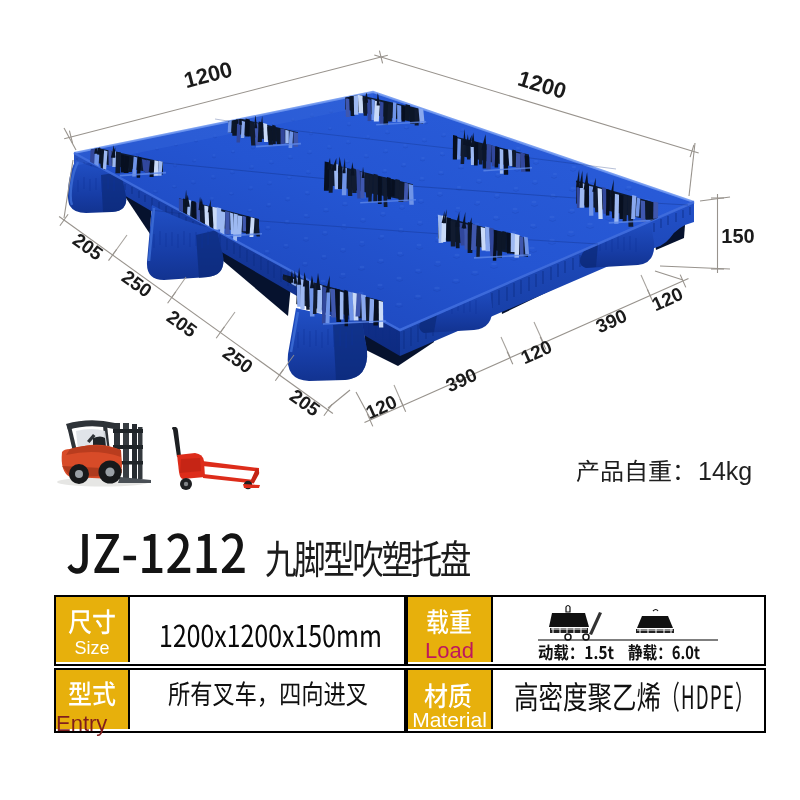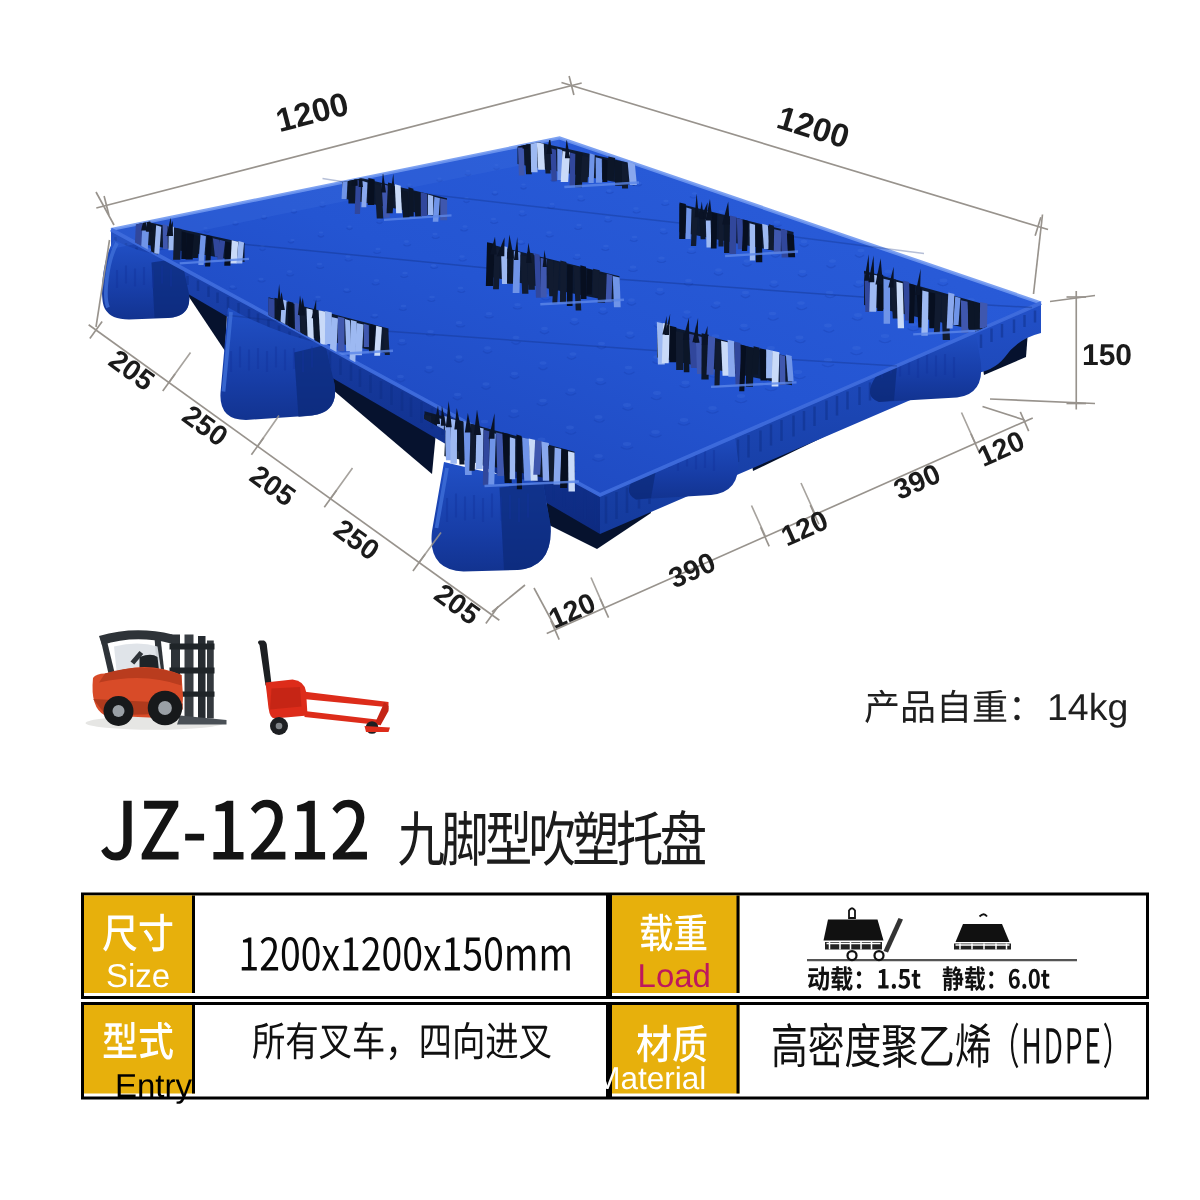--- a/index.html
+++ b/index.html
@@ -556,24 +556,24 @@
     <path transform="translate(265,54) scale(0.7876,1)" d="M3.2 -23.4V-20.3H13.8C13 -11.2 10.4 -3.6 1.4 0.8C2.1 1.4 3.1 2.5 3.6 3.2C13.3 -1.7 16.1 -10.3 17 -20.3H26.1V-2C26.1 1.6 27.1 2.6 30.2 2.6C30.9 2.6 34.3 2.6 35 2.6C38 2.6 38.8 0.8 39.1 -4.8C38.2 -5 37 -5.6 36.2 -6.2C36.1 -1.3 35.9 -0.3 34.8 -0.3C34 -0.3 31.2 -0.3 30.7 -0.3C29.4 -0.3 29.2 -0.6 29.2 -2V-23.4H17.2C17.3 -26.5 17.4 -29.8 17.4 -33.2H14.1C14.1 -29.8 14.1 -26.5 14 -23.4Z M40.4 -32.1V-17.7C40.4 -11.8 40.3 -3.8 38.2 2C38.8 2.2 39.9 2.8 40.4 3.2C41.8 -0.7 42.4 -5.7 42.7 -10.4H47.4V-0.4C47.4 0.1 47.3 0.2 46.9 0.2C46.4 0.3 45.2 0.3 43.7 0.2C44.1 1 44.4 2.2 44.5 2.9C46.6 2.9 48 2.8 48.8 2.4C49.7 1.9 49.9 1 49.9 -0.3V-32.1ZM42.9 -29.4H47.4V-22.8H42.9ZM42.9 -20H47.4V-13.2H42.8L42.9 -17.7ZM64.8 -31.3V3.2H67.4V-28.4H71.6V-6.9C71.6 -6.4 71.5 -6.3 71.2 -6.3C70.8 -6.3 69.6 -6.3 68.1 -6.3C68.5 -5.6 68.9 -4.3 69 -3.5C70.9 -3.5 72.2 -3.6 73.2 -4.1C74 -4.6 74.3 -5.4 74.3 -6.8V-31.3ZM52 -1 52 -1.1C52.7 -1.5 53.9 -1.8 61 -3.1C61.2 -2.2 61.3 -1.4 61.4 -0.6L63.6 -1.4C63.2 -4.1 62 -8.5 60.6 -11.9L58.6 -11.3C59.3 -9.5 59.9 -7.4 60.4 -5.4L54.6 -4.4C55.9 -7.5 57.1 -11.4 58 -15H63.4V-17.9H58.6V-24.1H62.8V-27H58.6V-33.4H56.1V-27H51.8V-24.1H56.1V-17.9H51.1V-15H55.2C54.5 -11 53.1 -7 52.7 -5.9C52.2 -4.6 51.7 -3.7 51.1 -3.6C51.4 -2.9 51.9 -1.6 52 -1Z M99.4 -31.3V-17.9H102.2V-31.3ZM106.9 -33.4V-15.5C106.9 -15 106.7 -14.8 106.1 -14.8C105.5 -14.7 103.5 -14.7 101.2 -14.8C101.6 -14 102 -12.8 102.2 -12C105 -12 107 -12.1 108.2 -12.6C109.4 -13 109.7 -13.8 109.7 -15.4V-33.4ZM89.5 -29.3V-23.8H84.6V-24V-29.3ZM76.7 -23.8V-21.1H81.6C81.1 -18.4 79.8 -15.7 76.4 -13.6C76.9 -13.2 77.9 -12.1 78.3 -11.5C82.4 -14 83.9 -17.6 84.4 -21.1H89.5V-12.5H92.4V-21.1H96.9V-23.8H92.4V-29.3H96.1V-32H78V-29.3H81.8V-24.1V-23.8ZM92.7 -13.3V-8.8H80V-6.1H92.7V-1H75.9V1.8H112.1V-1H95.8V-6.1H107.9V-8.8H95.8V-13.3Z M131.9 -33.6C130.6 -27 128.4 -20.6 125.1 -16.6C125.8 -16.2 127.2 -15.4 127.8 -15C129.5 -17.3 131 -20.2 132.2 -23.6H145.5C144.9 -21 144 -18.2 143.2 -16.3L145.8 -15.4C147.1 -18.1 148.4 -22.3 149.3 -25.9L147.1 -26.6L146.6 -26.5H133.2C133.9 -28.6 134.4 -30.8 134.9 -33ZM135.6 -20.6V-17.2C135.6 -11.8 134.7 -4.3 123.8 1C124.4 1.5 125.4 2.5 125.8 3.2C132.9 -0.3 136.1 -4.8 137.5 -9.2C139.5 -3.4 142.6 0.9 147.6 3C148 2.2 149 1.1 149.6 0.5C143.4 -1.8 140 -7.8 138.5 -15.3L138.6 -17.1V-20.6ZM113.8 -29.9V-3.5H116.7V-6.6H124.8V-29.9ZM116.7 -27H122V-9.6H116.7Z M151.5 -23.8V-16.2H157.1C156.1 -14.5 154.2 -12.8 150.8 -11.5C151.4 -11.1 152.3 -10 152.7 -9.4C157 -11.2 159.2 -13.6 160.2 -16.2H165.3V-15.1H167.8V-23.8H165.3V-18.8H160.8C160.9 -19.5 161 -20.2 161 -20.9V-25.6H169.2V-28.1H163.9C164.8 -29.4 165.6 -30.9 166.5 -32.4L163.8 -33.2C163.2 -31.8 162.1 -29.6 161.1 -28.1H156.5L158.1 -28.9C157.6 -30.1 156.4 -32 155.3 -33.3L153 -32.3C154 -31 155.1 -29.3 155.6 -28.1H149.9V-25.6H158.2V-21C158.2 -20.2 158.2 -19.5 158 -18.8H154V-23.8ZM181.7 -29.4V-25.7H173.9V-29.4ZM166.4 -10.4V-7.7H154V-5H166.4V-0.6H149.8V2H186.2V-0.6H169.5V-5H182V-7.7H169.5L169.4 -10.4C171.4 -12.3 172.6 -14.8 173.2 -17.3H181.7V-13.4C181.7 -12.9 181.6 -12.8 181 -12.7C180.5 -12.7 178.8 -12.7 177 -12.8C177.4 -12 177.8 -10.9 177.9 -10.1C180.4 -10.1 182.1 -10.1 183.2 -10.6C184.2 -11 184.5 -11.8 184.5 -13.4V-31.9H171.2V-24C171.2 -20.1 170.7 -15.3 167 -11.8C167.6 -11.5 168.8 -10.9 169.3 -10.4ZM181.7 -23.4V-19.7H173.6C173.8 -21 173.9 -22.2 173.9 -23.4Z M201 -15.7 201.4 -12.8 209.4 -14.1V-2.4C209.4 1.4 210.4 2.4 213.7 2.4C214.4 2.4 218.4 2.4 219.1 2.4C222.3 2.4 223.1 0.5 223.4 -5.5C222.6 -5.7 221.4 -6.3 220.6 -6.8C220.5 -1.7 220.3 -0.4 218.9 -0.4C218.1 -0.4 214.8 -0.4 214.1 -0.4C212.7 -0.4 212.4 -0.7 212.4 -2.4V-14.5L223.2 -16.2L222.7 -18.9L212.4 -17.4V-28.2C215.4 -29 218.3 -29.8 220.5 -30.8L218 -33C214.2 -31.3 207.2 -29.6 201.1 -28.6C201.5 -28 201.9 -26.9 202.1 -26.2C204.4 -26.6 207 -27 209.4 -27.5V-17ZM192.2 -33.6V-25.5H186.8V-22.7H192.2V-14C190 -13.4 188 -12.8 186.4 -12.4L187.2 -9.5L192.2 -11V-0.6C192.2 -0 192 0.1 191.5 0.2C191 0.2 189.2 0.2 187.3 0.1C187.7 0.9 188.1 2.1 188.2 2.9C191 2.9 192.6 2.8 193.7 2.4C194.8 1.9 195.2 1.1 195.2 -0.6V-11.8L200.5 -13.4L200.1 -16.2L195.2 -14.8V-22.7H200.2V-25.5H195.2V-33.6Z M237.6 -17C239.8 -15.9 242.6 -14.1 244 -12.8L245.5 -14.7C244.2 -16 241.3 -17.7 239.1 -18.8ZM240.6 -34C240.3 -33 239.8 -31.7 239.2 -30.6H230.5V-23.6L230.4 -22H224V-19.4H230C229.4 -16.9 228 -14.4 225 -12.5C225.6 -12.1 226.7 -11 227.2 -10.4C230.8 -12.8 232.4 -16.1 233.1 -19.4H251.6V-14.7C251.6 -14.2 251.5 -14.1 250.9 -14.1C250.4 -14 248.6 -14 246.6 -14.1C247.1 -13.4 247.5 -12.3 247.6 -11.5C250.3 -11.5 252.1 -11.5 253.2 -12C254.3 -12.4 254.6 -13.2 254.6 -14.6V-19.4H260.2V-22H254.6V-30.6H242.5L243.8 -33.4ZM237.9 -25.9C240 -24.8 242.6 -23.2 243.8 -22H233.4L233.5 -23.5V-28.1H251.6V-22H243.9L245.4 -23.8C244.1 -25.1 241.5 -26.6 239.4 -27.6ZM228.3 -10.4V-0.6H223.8V2.1H260.2V-0.6H255.7V-10.4ZM231.1 -0.6V-8H236.5V-0.6ZM239.2 -0.6V-8H244.6V-0.6ZM247.4 -0.6V-8H252.8V-0.6Z" fill="#1c1c1c"></path>
   </svg>
 <div style="position:absolute;left:54px;top:595px;width:348px;height:67px;border:2px solid #000;background:#fff"></div>
 <div style="position:absolute;left:54px;top:668px;width:348px;height:61px;border:2px solid #000;background:#fff"></div>
 <div style="position:absolute;left:406px;top:595px;width:356px;height:67px;border:2px solid #000;background:#fff"></div>
 <div style="position:absolute;left:406px;top:668px;width:356px;height:61px;border:2px solid #000;background:#fff"></div>
 <div style="position:absolute;left:56px;top:597px;width:72px;height:65px;background:#e7b00c;border-right:2px solid #000"></div>
 <div style="position:absolute;left:56px;top:670px;width:72px;height:59px;background:#e7b00c;border-right:2px solid #000"></div>
 <div style="position:absolute;left:408px;top:597px;width:83px;height:65px;background:#e7b00c;border-right:2px solid #000"></div>
 <div style="position:absolute;left:408px;top:670px;width:83px;height:59px;background:#e7b00c;border-right:2px solid #000"></div>
-<div style="position:absolute;left:56px;top:638px;width:72px;text-align:center;color:#fff;font-size:22px">Size</div>
+<div style="position:absolute;left:56px;top:638px;width:72px;text-align:center;color:#fff;font-size:18px">Size</div>
 <div style="position:absolute;left:408px;top:638px;width:83px;text-align:center;color:#be185d;font-size:22px">Load</div>
-<div style="position:absolute;left:56px;top:711px;width:72px;text-align:right;color:#000000;font-size:22px">Entry</div>
-<div style="position:absolute;left:390px;top:708px;width:87px;text-align:center;color:#fff;font-size:21px">Material</div>
+<div style="position:absolute;left:56px;top:711px;width:72px;text-align:left;color:#7f1d1d;font-size:22px">Entry</div>
+<div style="position:absolute;left:406px;top:708px;width:87px;text-align:center;color:#fff;font-size:21px">Material</div>
 <svg width="800" height="800" viewBox="0 0 800 800" style="position:absolute;left:0;top:0;pointer-events:none">
 <path transform="translate(68,632) scale(0.8889,1)" d="M4.6 -21.7V-13.9C4.6 -9.4 4.3 -3.5 0.8 0.6C1.4 0.9 2.5 1.8 2.9 2.4C6 -1.1 6.9 -6.3 7.2 -10.7H13.7C15.4 -4.3 18.5 0.1 24.2 2.2C24.6 1.4 25.4 0.4 26 -0.2C20.9 -1.8 17.8 -5.6 16.3 -10.7H23.5V-21.7ZM7.3 -19.2H20.8V-13.1H7.3V-13.8Z M31.2 -11C33.1 -8.9 35.2 -6.1 36 -4.2L38.4 -5.6C37.5 -7.6 35.3 -10.3 33.4 -12.3ZM43.7 -22.8V-17.2H28.3V-14.6H43.7V-1.3C43.7 -0.7 43.5 -0.5 42.8 -0.5C42.1 -0.4 39.8 -0.4 37.4 -0.5C37.8 0.2 38.3 1.5 38.5 2.3C41.4 2.3 43.6 2.2 44.8 1.8C46 1.4 46.4 0.6 46.4 -1.3V-14.6H52.7V-17.2H46.4V-22.8Z" fill="#fff"></path>
     <path transform="translate(426,632) scale(0.8519,1)" d="M19.9 -21.2C21.1 -20.1 22.4 -18.5 23.1 -17.5L25 -18.8C24.4 -19.8 22.9 -21.4 21.7 -22.4ZM1.6 -2.7 1.9 -0.4 8.7 -1V2.2H11.1V-1.3L15.7 -1.7V-3.8L11.1 -3.4V-5.5H15.1V-7.6H11.1V-9.6H8.7V-7.6H5.5C6 -8.5 6.5 -9.4 7.1 -10.3H15.6V-12.3H8.1C8.4 -13 8.7 -13.6 8.9 -14.2L6.8 -14.8H16.5C16.7 -10.5 17.2 -6.8 18 -3.8C16.7 -2.1 15.3 -0.5 13.6 0.6C14.2 1.1 15 1.8 15.3 2.4C16.7 1.4 17.9 0.1 19 -1.2C19.9 0.8 21.2 2 22.9 2C24.9 2 25.7 0.8 26.1 -3.3C25.5 -3.5 24.7 -4 24.1 -4.6C24 -1.6 23.7 -0.4 23.1 -0.4C22.1 -0.4 21.3 -1.6 20.7 -3.6C22.4 -6.3 23.7 -9.4 24.7 -12.8L22.4 -13.4C21.8 -11.1 20.9 -8.9 19.8 -6.8C19.4 -9 19.1 -11.7 18.9 -14.8H25.7V-16.8H18.8C18.8 -18.7 18.7 -20.7 18.8 -22.8H16.2C16.2 -20.7 16.3 -18.7 16.4 -16.8H10.1V-18.8H14.7V-20.8H10.1V-22.8H7.6V-20.8H2.7V-18.8H7.6V-16.8H1.4V-14.8H6.4C6.2 -14 5.8 -13.1 5.5 -12.3H1.8V-10.3H4.5C4.1 -9.6 3.8 -9 3.6 -8.7C3.2 -8 2.8 -7.5 2.3 -7.4C2.6 -6.8 2.9 -5.6 3.1 -5.1C3.3 -5.3 4.2 -5.5 5.3 -5.5H8.7V-3.2Z M31.2 -14.6V-6.1H39.1V-4.5H30.3V-2.5H39.1V-0.6H28.3V1.5H52.7V-0.6H41.7V-2.5H51V-4.5H41.7V-6.1H50V-14.6H41.7V-16H52.5V-18H41.7V-19.8C44.7 -20 47.7 -20.3 50 -20.7L48.7 -22.7C44.3 -21.9 36.8 -21.5 30.5 -21.3C30.8 -20.8 31 -19.9 31.1 -19.3C33.6 -19.4 36.4 -19.4 39.1 -19.6V-18H28.5V-16H39.1V-14.6ZM33.7 -9.6H39.1V-7.9H33.7ZM41.7 -9.6H47.4V-7.9H41.7ZM33.7 -12.8H39.1V-11.2H33.7ZM41.7 -12.8H47.4V-11.2H41.7Z" fill="#fff"></path>
     <path transform="translate(68,704) scale(0.8889,1)" d="M16.9 -21.2V-12.2H19.2V-21.2ZM21.9 -22.6V-10.7C21.9 -10.4 21.8 -10.3 21.3 -10.3C20.9 -10.2 19.6 -10.2 18.2 -10.3C18.5 -9.6 18.9 -8.7 19 -8C20.9 -8 22.2 -8 23.1 -8.4C24.1 -8.8 24.3 -9.4 24.3 -10.7V-22.6ZM10.2 -19.5V-16.2H7.3V-19.5ZM4 -6.2V-3.9H12.3V-1H1.3V1.4H25.7V-1H14.9V-3.9H22.9V-6.2H14.9V-8.9H12.6V-13.9H15.4V-16.2H12.6V-19.5H14.8V-21.8H2.6V-19.5H5V-16.2H1.7V-13.9H4.8C4.4 -12.3 3.5 -10.7 1.3 -9.4C1.8 -9.1 2.6 -8.2 3 -7.7C5.7 -9.3 6.8 -11.6 7.2 -13.9H10.2V-8.4H12.3V-6.2Z M46.2 -21.3C47.5 -20.3 49.1 -18.9 49.9 -18L51.7 -19.5C50.9 -20.5 49.2 -21.8 47.9 -22.7ZM42 -22.7C42 -21.1 42 -19.5 42.1 -18H28.4V-15.4H42.3C43 -5.6 45.1 2.3 49.6 2.3C51.9 2.3 52.8 1 53.2 -3.9C52.5 -4.2 51.6 -4.8 51 -5.4C50.8 -1.8 50.5 -0.4 49.8 -0.4C47.5 -0.4 45.6 -6.9 45 -15.4H52.6V-18H44.8C44.7 -19.5 44.7 -21.1 44.7 -22.7ZM28.5 -1.1 29.2 1.5C32.7 0.7 37.6 -0.3 42.1 -1.4L42 -3.6L36.5 -2.6V-9.3H41.2V-11.8H29.4V-9.3H33.9V-2.1Z" fill="#fff"></path>
     <path transform="translate(424,706) scale(0.8889,1)" d="M20.6 -22.8V-17.1H12.9V-14.6H19.8C17.8 -10.5 14.3 -6.2 11 -4C11.6 -3.5 12.4 -2.6 12.8 -1.9C15.6 -4 18.5 -7.5 20.6 -11.1V-1C20.6 -0.5 20.4 -0.4 19.9 -0.4C19.4 -0.4 17.7 -0.4 16.1 -0.4C16.4 0.3 16.8 1.5 17 2.2C19.3 2.2 20.9 2.1 21.9 1.7C22.9 1.3 23.3 0.6 23.3 -1V-14.6H26V-17.1H23.3V-22.8ZM5.8 -22.8V-17.1H1.5V-14.7H5.5C4.5 -11.1 2.6 -7.2 0.6 -5C1 -4.3 1.7 -3.2 1.9 -2.5C3.4 -4.2 4.7 -6.8 5.8 -9.7V2.2H8.4V-11C9.4 -9.6 10.6 -8 11.2 -7.1L12.7 -9.3C12 -10 9.4 -13 8.4 -13.9V-14.7H12V-17.1H8.4V-22.8Z M43.1 -1.5C45.8 -0.6 49.1 1.1 50.9 2.2L52.7 0.5C50.8 -0.6 47.5 -2.1 44.9 -3.1ZM41.6 -9.1V-6.8C41.6 -4.8 41 -1.8 32.7 0.3C33.3 0.8 34.1 1.7 34.4 2.3C43.1 -0.3 44.2 -4 44.2 -6.7V-9.1ZM34.9 -12.4V-3.1H37.4V-10.1H48.2V-2.9H50.9V-12.4H43.3L43.6 -14.8H52.8V-17H43.8L44.1 -19.6C46.7 -19.9 49.1 -20.3 51.2 -20.8L49.2 -22.8C44.8 -21.8 37.1 -21.2 30.6 -20.9V-13.3C30.6 -9.2 30.4 -3.4 27.8 0.7C28.5 0.9 29.6 1.5 30.1 2C32.7 -2.3 33.1 -8.9 33.1 -13.3V-14.8H41L40.8 -12.4ZM41.2 -17H33.1V-18.8C35.8 -18.9 38.6 -19.1 41.4 -19.3Z" fill="#fff"></path>
     <path transform="translate(159,647) scale(0.8303,1)" d="M2.6 0H14.7V-2.3H10.3V-22H8.2C7 -21.3 5.6 -20.8 3.6 -20.4V-18.7H7.6V-2.3H2.6Z M18 0H31.8V-2.4H25.7C24.6 -2.4 23.2 -2.2 22.1 -2.2C27.3 -7 30.8 -11.5 30.8 -15.9C30.8 -19.8 28.3 -22.4 24.3 -22.4C21.5 -22.4 19.6 -21.1 17.8 -19.2L19.4 -17.6C20.7 -19.1 22.2 -20.2 24 -20.2C26.7 -20.2 28 -18.3 28 -15.8C28 -12 24.9 -7.6 18 -1.6Z M41.6 0.4C45.8 0.4 48.5 -3.4 48.5 -11.1C48.5 -18.7 45.8 -22.4 41.6 -22.4C37.4 -22.4 34.8 -18.7 34.8 -11.1C34.8 -3.4 37.4 0.4 41.6 0.4ZM41.6 -1.8C39.1 -1.8 37.4 -4.6 37.4 -11.1C37.4 -17.5 39.1 -20.2 41.6 -20.2C44.1 -20.2 45.8 -17.5 45.8 -11.1C45.8 -4.6 44.1 -1.8 41.6 -1.8Z M58.3 0.4C62.5 0.4 65.1 -3.4 65.1 -11.1C65.1 -18.7 62.5 -22.4 58.3 -22.4C54.1 -22.4 51.4 -18.7 51.4 -11.1C51.4 -3.4 54.1 0.4 58.3 0.4ZM58.3 -1.8C55.8 -1.8 54.1 -4.6 54.1 -11.1C54.1 -17.5 55.8 -20.2 58.3 -20.2C60.8 -20.2 62.5 -17.5 62.5 -11.1C62.5 -4.6 60.8 -1.8 58.3 -1.8Z M67 0H69.9L72.1 -3.8C72.7 -4.8 73.2 -5.8 73.8 -6.7H73.9C74.5 -5.8 75.1 -4.8 75.7 -3.8L78.1 0H81.1L75.7 -8.2L80.7 -16.3H77.8L75.8 -12.7C75.3 -11.8 74.8 -10.9 74.4 -10H74.2C73.7 -10.9 73.1 -11.8 72.6 -12.7L70.4 -16.3H67.5L72.4 -8.5Z M84.2 0H96.2V-2.3H91.8V-22H89.7C88.5 -21.3 87.1 -20.8 85.2 -20.4V-18.7H89.1V-2.3H84.2Z M99.5 0H113.3V-2.4H107.2C106.1 -2.4 104.8 -2.2 103.6 -2.2C108.8 -7 112.3 -11.5 112.3 -15.9C112.3 -19.8 109.8 -22.4 105.9 -22.4C103.1 -22.4 101.2 -21.1 99.4 -19.2L101 -17.6C102.2 -19.1 103.7 -20.2 105.5 -20.2C108.3 -20.2 109.6 -18.3 109.6 -15.8C109.6 -12 106.4 -7.6 99.5 -1.6Z M123.2 0.4C127.4 0.4 130 -3.4 130 -11.1C130 -18.7 127.4 -22.4 123.2 -22.4C119 -22.4 116.3 -18.7 116.3 -11.1C116.3 -3.4 119 0.4 123.2 0.4ZM123.2 -1.8C120.7 -1.8 119 -4.6 119 -11.1C119 -17.5 120.7 -20.2 123.2 -20.2C125.7 -20.2 127.4 -17.5 127.4 -11.1C127.4 -4.6 125.7 -1.8 123.2 -1.8Z M139.8 0.4C144 0.4 146.7 -3.4 146.7 -11.1C146.7 -18.7 144 -22.4 139.8 -22.4C135.6 -22.4 133 -18.7 133 -11.1C133 -3.4 135.6 0.4 139.8 0.4ZM139.8 -1.8C137.3 -1.8 135.6 -4.6 135.6 -11.1C135.6 -17.5 137.3 -20.2 139.8 -20.2C142.3 -20.2 144 -17.5 144 -11.1C144 -4.6 142.3 -1.8 139.8 -1.8Z M148.6 0H151.5L153.7 -3.8C154.2 -4.8 154.7 -5.8 155.3 -6.7H155.5C156.1 -5.8 156.7 -4.8 157.2 -3.8L159.6 0H162.6L157.3 -8.2L162.2 -16.3H159.4L157.4 -12.7C156.8 -11.8 156.4 -10.9 155.9 -10H155.8C155.2 -10.9 154.7 -11.8 154.2 -12.7L152 -16.3H149L154 -8.5Z M165.7 0H177.8V-2.3H173.4V-22H171.3C170.1 -21.3 168.7 -20.8 166.7 -20.4V-18.7H170.6V-2.3H165.7Z M187.6 0.4C191.3 0.4 194.8 -2.3 194.8 -7.1C194.8 -12 191.8 -14.2 188.2 -14.2C186.8 -14.2 185.9 -13.8 184.9 -13.3L185.4 -19.6H193.7V-22H183L182.3 -11.7L183.8 -10.8C185 -11.6 186 -12.1 187.4 -12.1C190.2 -12.1 192 -10.2 192 -7.1C192 -3.9 189.9 -1.9 187.3 -1.9C184.8 -1.9 183.2 -3.1 181.9 -4.3L180.5 -2.5C182 -1.1 184.1 0.4 187.6 0.4Z M204.7 0.4C208.9 0.4 211.6 -3.4 211.6 -11.1C211.6 -18.7 208.9 -22.4 204.7 -22.4C200.5 -22.4 197.9 -18.7 197.9 -11.1C197.9 -3.4 200.5 0.4 204.7 0.4ZM204.7 -1.8C202.2 -1.8 200.5 -4.6 200.5 -11.1C200.5 -17.5 202.2 -20.2 204.7 -20.2C207.2 -20.2 208.9 -17.5 208.9 -11.1C208.9 -4.6 207.2 -1.8 204.7 -1.8Z M215.8 0H218.6V-11.8C220 -13.5 221.4 -14.3 222.6 -14.3C224.7 -14.3 225.7 -13 225.7 -10V0H228.4V-11.8C229.9 -13.5 231.2 -14.3 232.5 -14.3C234.6 -14.3 235.5 -13 235.5 -10V0H238.3V-10.3C238.3 -14.5 236.7 -16.7 233.3 -16.7C231.3 -16.7 229.7 -15.4 227.9 -13.6C227.3 -15.5 226 -16.7 223.4 -16.7C221.5 -16.7 219.8 -15.5 218.4 -13.9H218.3L218 -16.3H215.8Z M243.6 0H246.3V-11.8C247.8 -13.5 249.2 -14.3 250.4 -14.3C252.5 -14.3 253.4 -13 253.4 -10V0H256.2V-11.8C257.7 -13.5 259 -14.3 260.3 -14.3C262.4 -14.3 263.3 -13 263.3 -10V0H266V-10.3C266 -14.5 264.5 -16.7 261.1 -16.7C259.1 -16.7 257.4 -15.4 255.7 -13.6C255.1 -15.5 253.7 -16.7 251.2 -16.7C249.3 -16.7 247.6 -15.5 246.2 -13.9H246.1L245.8 -16.3H243.6Z" fill="#0a0a0a"></path>
     <path transform="translate(168,704) scale(0.8230,1)" d="M14.4 -20V-11C14.4 -7.2 14.1 -2.5 10.9 0.9C11.3 1.1 12.2 1.8 12.5 2.2C16 -1.3 16.5 -6.9 16.5 -11V-11.6H20.7V2.1H22.7V-11.6H25.9V-13.5H16.5V-18.5C19.6 -19 23.1 -19.7 25.4 -20.6L24 -22.4C21.8 -21.3 17.8 -20.5 14.4 -20ZM4.6 -9.7V-10.6V-14.1H10V-9.7ZM11.9 -22.1C9.8 -21.1 5.9 -20.4 2.6 -20V-10.6C2.6 -7 2.5 -2.4 0.8 0.9C1.2 1.2 2.1 1.8 2.4 2.2C4 -0.6 4.5 -4.5 4.6 -7.9H11.9V-15.9H4.6V-18.5C7.7 -18.9 11 -19.5 13.2 -20.4Z M37.6 -22.7C37.2 -21.5 36.9 -20.3 36.4 -19.2H28.7V-17.3H35.5C33.8 -13.7 31.3 -10.4 28.1 -8.2C28.5 -7.8 29.1 -7.1 29.4 -6.6C31.1 -7.9 32.6 -9.3 33.9 -11V2.1H35.9V-3.2H47.2V-0.4C47.2 0 47.1 0.2 46.6 0.2C46.1 0.2 44.4 0.2 42.7 0.1C42.9 0.7 43.2 1.5 43.3 2.1C45.7 2.1 47.1 2.1 48 1.8C48.9 1.4 49.2 0.8 49.2 -0.4V-14.1H36.1C36.7 -15.2 37.2 -16.2 37.7 -17.3H52.4V-19.2H38.5C38.9 -20.2 39.3 -21.2 39.6 -22.2ZM35.9 -7.8H47.2V-5H35.9ZM35.9 -9.5V-12.3H47.2V-9.5Z M64.5 -15.6C66.1 -14.3 68 -12.4 68.8 -11.2L70.3 -12.5C69.4 -13.7 67.5 -15.5 65.9 -16.7ZM56.6 -20.1V-18.1H58.5C60.2 -12.9 62.6 -8.6 66 -5.2C62.7 -2.6 58.9 -0.8 54.8 0.4C55.2 0.8 55.8 1.6 56.1 2.2C60.2 0.9 64.1 -1.1 67.5 -3.8C70.5 -1.3 74.2 0.5 78.7 1.6C79 1.1 79.6 0.2 80.1 -0.2C75.7 -1.2 72.1 -2.9 69.1 -5.2C72.8 -8.8 75.7 -13.4 77.3 -19.5L76 -20.2L75.7 -20.1ZM60.5 -18.1H74.8C73.3 -13.3 70.8 -9.5 67.6 -6.6C64.4 -9.6 62.1 -13.5 60.5 -18.1Z M85.5 -8.7C85.8 -8.9 86.8 -9.1 88.5 -9.1H94.7V-5H82.6V-3H94.7V2.2H96.8V-3H106.4V-5H96.8V-9.1H104.2V-11H96.8V-15.1H94.7V-11H87.8C88.9 -12.7 90.1 -14.7 91.2 -16.8H105.9V-18.8H92.1C92.7 -19.9 93.2 -21 93.6 -22.2L91.3 -22.8C90.9 -21.5 90.3 -20.1 89.7 -18.8H83.1V-16.8H88.8C87.9 -15 87.1 -13.5 86.7 -12.9C85.9 -11.7 85.4 -10.9 84.8 -10.7C85 -10.2 85.4 -9.1 85.5 -8.7Z M112.2 2.9C115.1 1.9 116.9 -0.3 116.9 -3.2C116.9 -5.1 116.1 -6.3 114.6 -6.3C113.5 -6.3 112.6 -5.7 112.6 -4.4C112.6 -3.1 113.5 -2.5 114.6 -2.5L115 -2.5C114.9 -0.7 113.7 0.6 111.6 1.5Z M137.4 -20.3V1.3H139.4V-0.8H157.5V1.1H159.5V-20.3ZM139.4 -2.8V-18.4H144.5C144.4 -11.7 143.9 -8.3 139.8 -6.3C140.2 -6 140.8 -5.2 141 -4.8C145.7 -7 146.3 -11.1 146.5 -18.4H150.3V-9.9C150.3 -7.8 150.7 -6.9 152.6 -6.9C153 -6.9 155 -6.9 155.5 -6.9C156.2 -6.9 156.9 -7 157.2 -7.1C157.1 -7.6 157.1 -8.3 157 -8.8C156.7 -8.7 155.9 -8.7 155.5 -8.7C155 -8.7 153.3 -8.7 152.8 -8.7C152.3 -8.7 152.2 -9 152.2 -9.9V-18.4H157.5V-2.8Z M173.8 -22.7C173.4 -21.4 172.8 -19.5 172.1 -18H164.7V2.2H166.7V-16H184.5V-0.5C184.5 -0.1 184.3 0.1 183.8 0.1C183.2 0.1 181.3 0.2 179.4 0.1C179.7 0.6 180 1.6 180.1 2.2C182.6 2.2 184.2 2.1 185.2 1.8C186.2 1.5 186.5 0.8 186.5 -0.5V-18H174.3C175 -19.3 175.7 -20.9 176.3 -22.3ZM172.1 -10.6H178.9V-5.3H172.1ZM170.2 -12.4V-1.6H172.1V-3.5H180.8V-12.4Z M191.2 -21C192.7 -19.7 194.5 -17.7 195.3 -16.4L196.9 -17.7C196 -18.9 194.1 -20.8 192.6 -22.1ZM208.4 -22.1V-17.8H204V-22.1H202V-17.8H198.2V-15.8H202V-12.7L201.9 -11H198V-9H201.7C201.3 -7 200.4 -5 198.4 -3.5C198.8 -3.2 199.6 -2.4 199.9 -2C202.3 -3.8 203.3 -6.5 203.7 -9H208.4V-2.2H210.5V-9H214.5V-11H210.5V-15.8H213.9V-17.8H210.5V-22.1ZM204 -15.8H208.4V-11H203.9L204 -12.6ZM196.1 -12.9H190.3V-11H194.1V-3.3C192.9 -2.8 191.5 -1.6 190 -0.1L191.4 1.8C192.8 -0.1 194.1 -1.6 195 -1.6C195.6 -1.6 196.5 -0.8 197.6 -0.1C199.5 1.1 201.7 1.4 205.1 1.4C207.7 1.4 212.5 1.3 214.4 1.2C214.5 0.6 214.8 -0.4 215 -0.9C212.4 -0.6 208.3 -0.4 205.1 -0.4C202.1 -0.4 199.8 -0.6 198 -1.7C197.2 -2.3 196.6 -2.8 196.1 -3.1Z M226.5 -15.6C228.1 -14.3 230 -12.4 230.8 -11.2L232.3 -12.5C231.4 -13.7 229.5 -15.5 227.9 -16.7ZM218.6 -20.1V-18.1H220.5C222.2 -12.9 224.6 -8.6 228 -5.2C224.7 -2.6 220.9 -0.8 216.8 0.4C217.2 0.8 217.8 1.6 218.1 2.2C222.2 0.9 226.1 -1.1 229.5 -3.8C232.5 -1.3 236.2 0.5 240.7 1.6C241 1.1 241.6 0.2 242.1 -0.2C237.7 -1.2 234.1 -2.9 231.1 -5.2C234.8 -8.8 237.7 -13.4 239.3 -19.5L238 -20.2L237.7 -20.1ZM222.5 -18.1H236.8C235.3 -13.3 232.8 -9.5 229.6 -6.6C226.4 -9.6 224.1 -13.5 222.5 -18.1Z" fill="#111"></path>
     <path transform="translate(514,709) scale(0.7656,1)" d="M9.2 -17.9H23V-15H9.2ZM6.8 -19.6V-13.2H25.5V-19.6ZM14.1 -26.4 15 -23.6H1.9V-21.4H30V-23.6H17.7C17.3 -24.6 16.9 -25.9 16.4 -27ZM3.1 -11.4V2.5H5.4V-9.4H26.6V0C26.6 0.4 26.4 0.5 26 0.5C25.6 0.5 24.1 0.5 22.8 0.5C23 1 23.4 1.7 23.5 2.3C25.6 2.3 26.9 2.3 27.8 2C28.7 1.7 29 1.2 29 0V-11.4ZM9 -7.5V0.7H11.3V-0.9H22.6V-7.5ZM11.3 -5.7H20.4V-2.7H11.3Z M37.8 -17.7C36.9 -15.7 35.4 -13.4 33.5 -12L35.5 -10.8C37.3 -12.4 38.8 -14.8 39.8 -16.8ZM43.3 -20.1C45.2 -19.2 47.6 -17.7 48.8 -16.6L50 -18.1C48.9 -19.2 46.4 -20.6 44.5 -21.5ZM55.3 -16.4C57.4 -14.6 59.7 -12 60.7 -10.3L62.6 -11.7C61.5 -13.4 59.1 -15.8 57.1 -17.5ZM54 -20.4C51.6 -17.4 48 -14.9 43.8 -12.9V-18.2H41.7V-12V-11.9C39 -10.8 36.1 -9.9 33.2 -9.2C33.7 -8.7 34.4 -7.7 34.7 -7.2C37.2 -7.9 39.8 -8.8 42.3 -9.9C42.9 -9.2 44 -9 46 -9C46.7 -9 52 -9 52.8 -9C55.6 -9 56.3 -10 56.6 -13.8C56 -13.9 55.1 -14.2 54.5 -14.6C54.4 -11.5 54.1 -11 52.6 -11C51.4 -11 46.9 -11 46.1 -11L44.9 -11.1C49.3 -13.2 53.2 -16 56.1 -19.4ZM37.2 -6.3V1.1H56.7V2.5H59.1V-6.5H56.7V-1.2H49.2V-8H46.7V-1.2H39.5V-6.3ZM46.1 -26.8C46.5 -26 46.8 -25 46.9 -24.1H34.5V-17.9H36.8V-22H59.2V-17.9H61.6V-24.1H49.4C49.2 -25.1 48.8 -26.2 48.4 -27.2Z M76.4 -20.6V-17.8H71.2V-15.8H76.4V-10.5H88.8V-15.8H94V-17.8H88.8V-20.6H86.4V-17.8H78.7V-20.6ZM86.4 -15.8V-12.4H78.7V-15.8ZM88.2 -6.5C86.8 -4.8 84.8 -3.5 82.5 -2.5C80.3 -3.6 78.4 -4.9 77.1 -6.5ZM71.6 -8.5V-6.5H75.8L74.7 -6C76 -4.3 77.8 -2.8 79.9 -1.5C76.9 -0.5 73.5 0 70.1 0.3C70.5 0.9 70.9 1.8 71.1 2.4C75.1 1.9 79 1.1 82.4 -0.2C85.6 1.2 89.3 2.1 93.4 2.6C93.7 2 94.3 1 94.8 0.5C91.3 0.2 88 -0.5 85.1 -1.5C87.9 -3 90.3 -5 91.7 -7.8L90.2 -8.6L89.8 -8.5ZM79.1 -26.5C79.6 -25.6 80.1 -24.6 80.4 -23.7H68V-15C68 -10.2 67.8 -3.4 65.2 1.5C65.8 1.7 66.8 2.2 67.3 2.6C70 -2.5 70.4 -9.9 70.4 -15V-21.4H94.3V-23.7H83.1C82.8 -24.7 82.1 -26 81.5 -27Z M108.5 -8C105.5 -7 101.2 -6 97.4 -5.4C98 -5 98.8 -4.2 99.3 -3.7C102.8 -4.4 107.3 -5.7 110.6 -6.9ZM121.5 -12.6C116.1 -11.6 106.6 -10.9 99.5 -10.8C99.9 -10.4 100.5 -9.3 100.8 -8.8C103.8 -8.9 107.3 -9.2 110.8 -9.5V-3.5L109.1 -4.4C106.1 -2.7 101.3 -1.2 97.1 -0.4C97.7 0.1 98.6 1 99.1 1.5C102.8 0.5 107.5 -1.1 110.8 -2.9V2.9H113.2V-5C116.3 -2 120.8 0.2 125.7 1.2C126.1 0.6 126.7 -0.2 127.2 -0.7C123.6 -1.3 120.2 -2.5 117.5 -4.2C119.9 -5.2 122.9 -6.7 125.1 -8.1L123.2 -9.4C121.3 -8.1 118.3 -6.4 115.8 -5.4C114.8 -6.2 113.9 -7.1 113.2 -8V-9.7C116.9 -10.1 120.4 -10.6 123.2 -11.1ZM108.8 -23.7V-21.9H102.5V-23.7ZM113 -19.9C114.6 -19.1 116.3 -18.1 118 -17.2C116.4 -16 114.7 -15 112.9 -14.4L112.9 -15.6L111 -15.4V-23.7H113V-25.5H97.8V-23.7H100.3V-14.4L97.2 -14.1L97.6 -12.3L108.8 -13.5V-11.9H111V-13.7L112.4 -13.9C112.8 -13.5 113.2 -12.8 113.5 -12.4C115.7 -13.2 118 -14.4 119.9 -16C121.8 -14.8 123.4 -13.6 124.5 -12.6L126 -14.3C124.9 -15.3 123.3 -16.4 121.5 -17.5C123.2 -19.2 124.6 -21.3 125.5 -23.7L124 -24.4L123.6 -24.3H113.3V-22.3H122.5C121.8 -21 120.8 -19.7 119.6 -18.6C117.9 -19.6 116.1 -20.5 114.4 -21.3ZM108.8 -20.4V-18.5H102.5V-20.4ZM108.8 -16.9V-15.2L102.5 -14.6V-16.9Z M131 -24.3V-21.8H148.3C131.7 -8 130.9 -5.6 130.9 -3.2C130.9 -0.4 133.1 1.3 137.8 1.3H152.3C156.3 1.3 157.6 -0.3 158 -6.9C157.3 -7.1 156.3 -7.5 155.6 -7.8C155.4 -2.3 154.8 -1.2 152.4 -1.2H137.5C135.1 -1.2 133.5 -1.9 133.5 -3.4C133.5 -5.1 134.6 -7.5 153.4 -22.8C153.7 -22.9 153.8 -23.1 154 -23.2L152.3 -24.4L151.7 -24.3Z M162.7 -20.3C162.6 -17.8 162.1 -14.5 161.3 -12.5L162.9 -11.9C163.7 -14.1 164.2 -17.6 164.3 -20.1ZM170 -21.3C169.7 -19.3 168.9 -16.4 168.4 -14.6L169.7 -14C170.3 -15.6 171.1 -18.3 171.7 -20.5ZM176.4 -10.7H176.3C177.1 -11.9 177.9 -13.2 178.6 -14.5H190.6V-16.6H179.6C179.9 -17.5 180.3 -18.5 180.6 -19.4L178.6 -19.8C179.8 -20.3 180.9 -20.8 182 -21.4C184.5 -20.3 186.9 -19.2 188.5 -18.2L190 -20C188.5 -20.8 186.5 -21.8 184.3 -22.7C186 -23.7 187.5 -24.8 188.7 -25.9L186.6 -26.9C185.4 -25.7 183.8 -24.6 182 -23.7C179.4 -24.7 176.7 -25.6 174.2 -26.3L172.8 -24.6C174.9 -24.1 177.2 -23.3 179.4 -22.4C177 -21.3 174.4 -20.4 171.9 -19.8C172.4 -19.3 173.1 -18.4 173.4 -17.9C175 -18.4 176.7 -19 178.3 -19.7C178 -18.7 177.6 -17.6 177.1 -16.6H171.8V-14.5H176.1C174.6 -11.9 172.7 -9.7 170.5 -8C171 -7.6 171.9 -6.8 172.2 -6.3C172.9 -6.9 173.5 -7.5 174.2 -8.2V-0.2H176.4V-8.6H180.4V2.6H182.6V-8.6H187V-2.7C187 -2.4 186.9 -2.3 186.6 -2.3C186.2 -2.3 185.2 -2.3 184.1 -2.3C184.4 -1.7 184.7 -0.9 184.8 -0.3C186.4 -0.3 187.5 -0.3 188.3 -0.6C189 -1 189.2 -1.6 189.2 -2.7V-10.7H182.6V-13.6H180.4V-10.7ZM165.7 -26.7V-15.7C165.7 -9.9 165.3 -3.8 161.4 1C161.8 1.3 162.5 2 162.8 2.5C165 -0.1 166.2 -3 166.9 -6.1C168 -4.4 169.6 -2.2 170.2 -1.1L171.6 -2.8C171 -3.7 168.4 -7.3 167.3 -8.5C167.6 -10.9 167.7 -13.3 167.7 -15.7V-26.7Z" fill="#111"></path>
     <path transform="translate(661,709) scale(0.5860,1)" d="M22.2 -12.2C22.2 -5.9 24.8 -0.8 28.6 3.1L30.5 2.1C26.8 -1.7 24.6 -6.5 24.6 -12.2C24.6 -17.9 26.8 -22.6 30.5 -26.4L28.6 -27.4C24.8 -23.5 22.2 -18.4 22.2 -12.2Z M37.2 0H40.2V-11.1H51.1V0H54.1V-23.5H51.1V-13.6H40.2V-23.5H37.2Z M62.5 0H68.5C75.6 0 79.4 -4.4 79.4 -11.8C79.4 -19.3 75.6 -23.5 68.4 -23.5H62.5ZM65.5 -2.4V-21.1H68.1C73.7 -21.1 76.4 -17.8 76.4 -11.8C76.4 -5.9 73.7 -2.4 68.1 -2.4Z M86.5 0H89.5V-9.3H93.4C98.5 -9.3 102 -11.6 102 -16.6C102 -21.7 98.5 -23.5 93.2 -23.5H86.5ZM89.5 -11.7V-21.1H92.8C97 -21.1 99.1 -20 99.1 -16.6C99.1 -13.2 97.1 -11.7 93 -11.7Z M108.8 0H122.7V-2.5H111.7V-11.1H120.6V-13.6H111.7V-21H122.3V-23.5H108.8Z M136.2 -12.2C136.2 -18.4 133.6 -23.5 129.8 -27.4L127.9 -26.4C131.6 -22.6 133.8 -17.9 133.8 -12.2C133.8 -6.5 131.6 -1.7 127.9 2.1L129.8 3.1C133.6 -0.8 136.2 -5.9 136.2 -12.2Z" fill="#111"></path>
     <path transform="translate(538,659) scale(0.8816,1)" d="M1.4 -13.5V-11.7H8.3V-13.5ZM1.6 -0.4 1.6 -0.4V-0.3C2.1 -0.7 2.9 -0.9 7.2 -2L7.4 -1.2L9.1 -1.8C8.7 -1.1 8.3 -0.6 7.8 -0.1C8.3 0.3 9 1 9.3 1.5C11.8 -0.9 12.5 -4.6 12.8 -9H14.6C14.4 -3.6 14.2 -1.4 13.9 -0.9C13.7 -0.7 13.5 -0.6 13.2 -0.6C12.8 -0.6 12.1 -0.6 11.3 -0.7C11.6 -0.1 11.8 0.7 11.9 1.3C12.8 1.4 13.7 1.4 14.2 1.3C14.9 1.2 15.3 1 15.7 0.4C16.3 -0.4 16.5 -3 16.6 -10.1C16.6 -10.4 16.7 -11.1 16.7 -11.1H12.8L12.9 -14.6H10.8L10.8 -11.1H8.8V-9H10.7C10.6 -6.3 10.2 -3.9 9.2 -1.9C8.9 -3.2 8.2 -5 7.6 -6.4L5.9 -6C6.1 -5.3 6.4 -4.6 6.7 -3.8L3.7 -3.1C4.3 -4.5 4.8 -6 5.2 -7.5H8.6V-9.5H0.8V-7.5H3C2.6 -5.7 2 -3.9 1.8 -3.4C1.5 -2.7 1.3 -2.3 0.9 -2.2C1.2 -1.7 1.5 -0.7 1.6 -0.4Z M30.4 -13.7C31.1 -13 32 -11.9 32.3 -11.2L34 -12.3C33.6 -13 32.6 -14 31.9 -14.7ZM18.5 -1.9 18.6 -0.1 22.9 -0.4V1.5H24.8V-0.6L27.5 -0.9L27.5 -2.5L24.8 -2.3V-3.3H27.2L27.3 -5.1H24.8V-6.1H22.9V-5.1H21.2C21.5 -5.5 21.8 -6 22.1 -6.5H27.5V-8.1H23L23.5 -9.1L22.2 -9.4H28C28.2 -6.8 28.4 -4.3 29 -2.4C28.2 -1.4 27.3 -0.5 26.2 0.2C26.7 0.6 27.3 1.2 27.6 1.7C28.4 1.1 29.1 0.4 29.8 -0.4C30.4 0.8 31.2 1.4 32.2 1.4C33.6 1.4 34.2 0.7 34.5 -2C34 -2.2 33.3 -2.7 32.9 -3.2C32.8 -1.3 32.7 -0.6 32.3 -0.6C31.9 -0.6 31.4 -1.2 31.1 -2.2C32.2 -3.9 33.1 -5.9 33.7 -8.2L31.9 -8.7C31.5 -7.3 31 -6.1 30.5 -4.9C30.3 -6.2 30.1 -7.8 30 -9.4H34.2V-11.1H29.9C29.9 -12.3 29.9 -13.5 29.9 -14.8H27.9C27.9 -13.6 27.9 -12.3 27.9 -11.1H24.1V-12.1H27V-13.7H24.1V-14.9H22.1V-13.7H19.2V-12.1H22.1V-11.1H18.3V-9.4H21.4C21.2 -9 21.1 -8.5 20.9 -8.1H18.6V-6.5H20.1C19.9 -6.1 19.7 -5.9 19.6 -5.8C19.3 -5.3 19 -5 18.7 -4.9C18.9 -4.4 19.2 -3.4 19.3 -3.1C19.5 -3.2 20.1 -3.3 20.8 -3.3H22.9V-2.2Z M39.4 -8.2C40.3 -8.2 41 -8.9 41 -9.9C41 -10.8 40.3 -11.5 39.4 -11.5C38.4 -11.5 37.7 -10.8 37.7 -9.9C37.7 -8.9 38.4 -8.2 39.4 -8.2ZM39.4 0.1C40.3 0.1 41 -0.6 41 -1.5C41 -2.5 40.3 -3.2 39.4 -3.2C38.4 -3.2 37.7 -2.5 37.7 -1.5C37.7 -0.6 38.4 0.1 39.4 0.1Z M53.9 0H61.7V-2.1H59.3V-13H57.4C56.6 -12.4 55.7 -12.1 54.4 -11.9V-10.3H56.7V-2.1H53.9Z M65.7 0.2C66.6 0.2 67.3 -0.5 67.3 -1.4C67.3 -2.4 66.6 -3.1 65.7 -3.1C64.8 -3.1 64.1 -2.4 64.1 -1.4C64.1 -0.5 64.8 0.2 65.7 0.2Z M73.4 0.2C75.7 0.2 77.9 -1.4 77.9 -4.3C77.9 -7.1 76.1 -8.4 73.9 -8.4C73.3 -8.4 72.8 -8.3 72.3 -8.1L72.6 -10.8H77.3V-13H70.4L70 -6.7L71.2 -5.9C71.9 -6.4 72.4 -6.6 73.1 -6.6C74.4 -6.6 75.3 -5.7 75.3 -4.2C75.3 -2.7 74.4 -1.9 73 -1.9C71.8 -1.9 70.9 -2.5 70.2 -3.2L69 -1.5C69.9 -0.6 71.3 0.2 73.4 0.2Z M83.8 0.2C84.7 0.2 85.3 0 85.9 -0.1L85.5 -2C85.2 -1.9 84.8 -1.8 84.5 -1.8C83.6 -1.8 83.1 -2.3 83.1 -3.4V-7.8H85.6V-9.8H83.1V-12.4H81L80.7 -9.8L79.2 -9.7V-7.8H80.6V-3.4C80.6 -1.2 81.5 0.2 83.8 0.2Z" fill="#111"></path>

